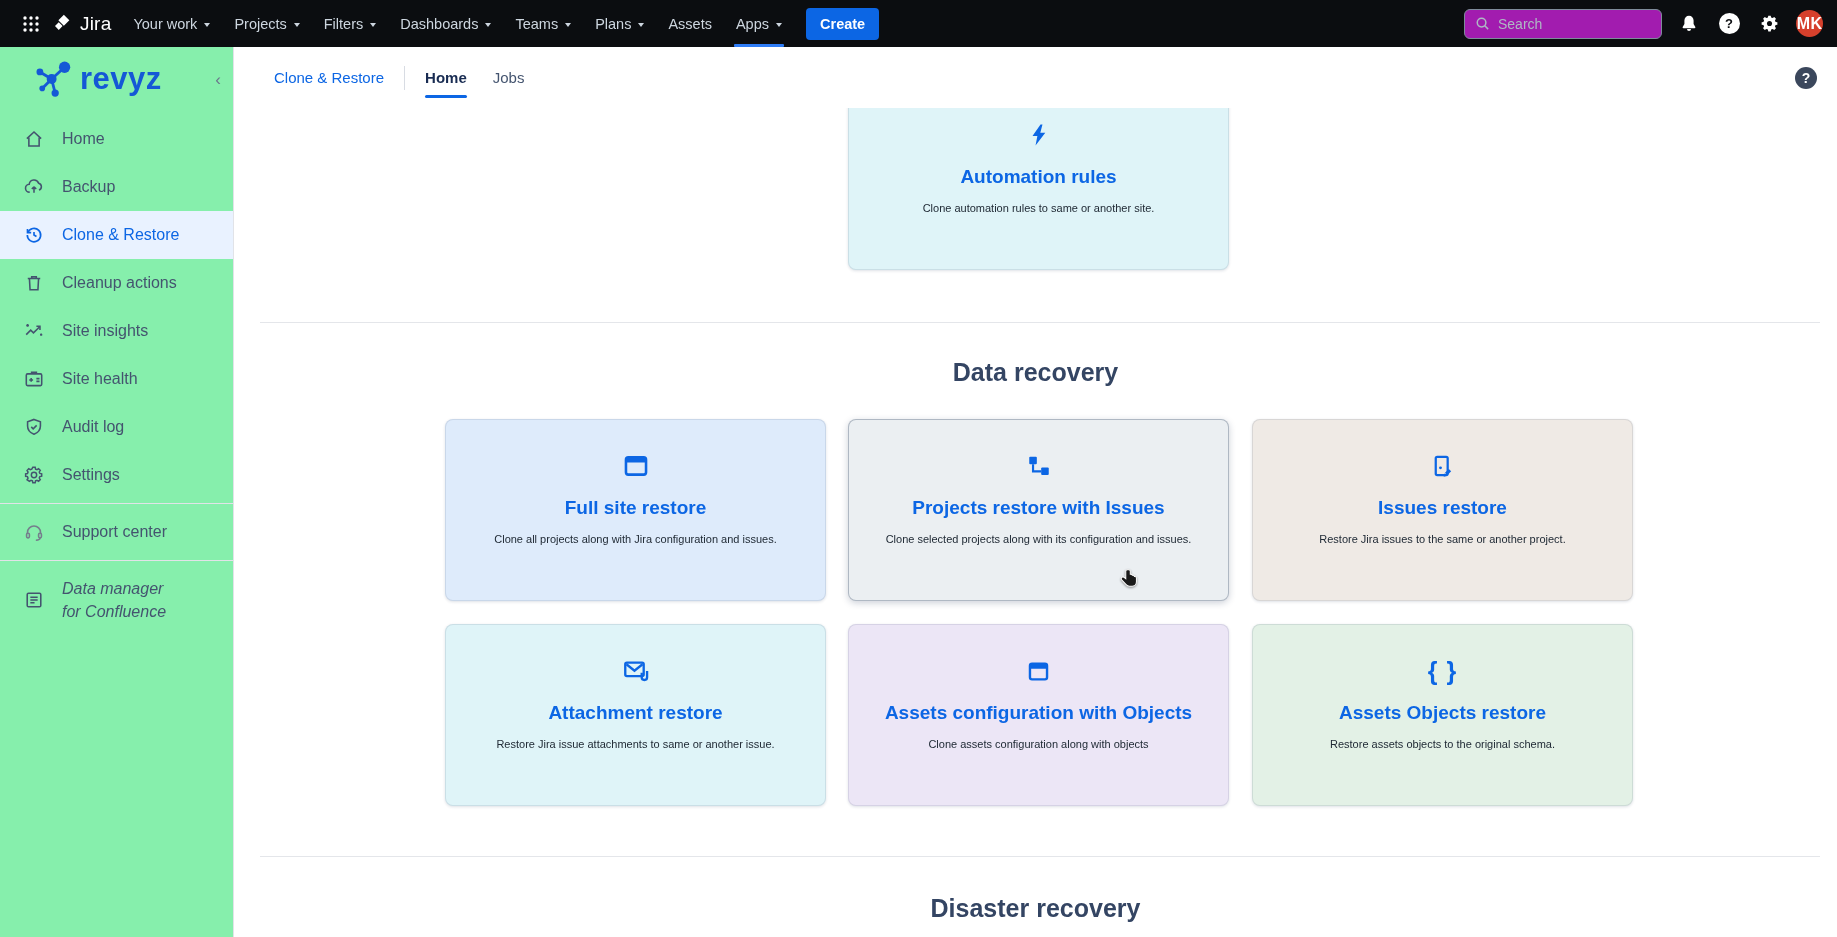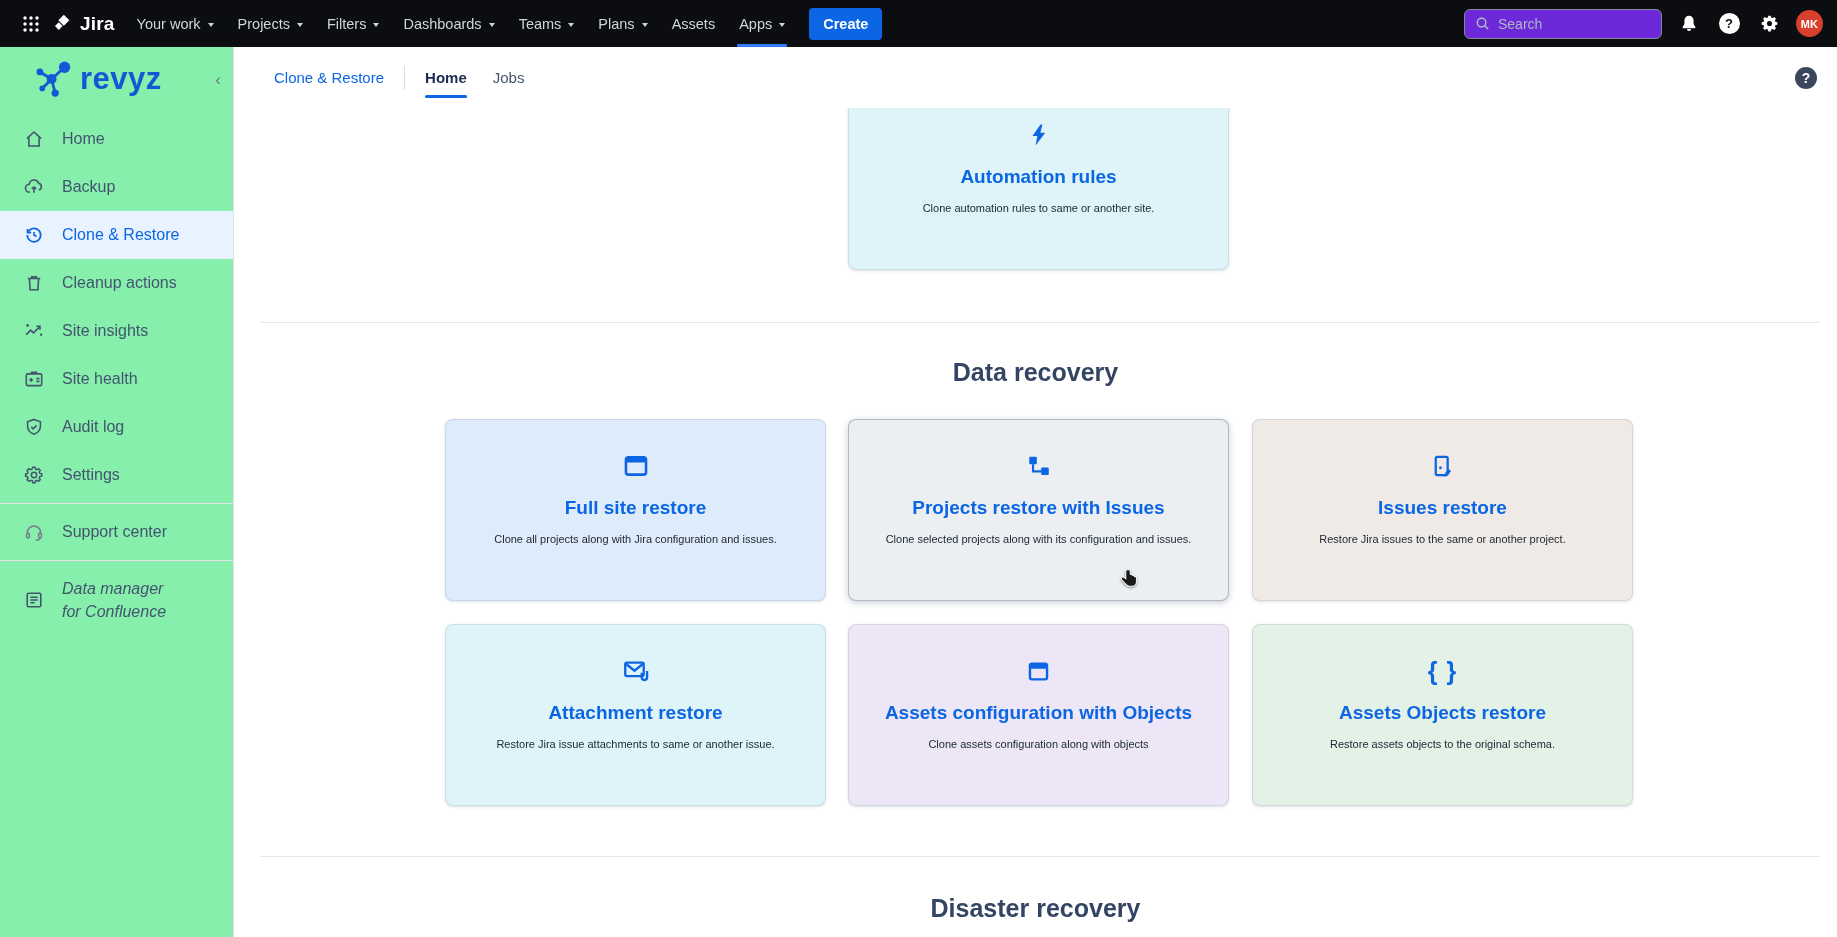--- a/index.html
+++ b/index.html
@@ -6,41 +6,41 @@
   html,body { width:1837px; height:937px; overflow:hidden; background:#fff;
               font-family:"Liberation Sans", sans-serif; }
 
   
   .topnav { position:absolute; left:0; top:0; width:1837px; height:47px;
             background:#0b0d10; display:flex; align-items:center; padding:0 14px; z-index:50; }
   .tn-left { display:flex; align-items:center; height:100%; }
   .tn-appgrid { width:34px; height:34px; display:flex; align-items:center; justify-content:center;
                 border-radius:4px; cursor:pointer; }
   .tn-logo { display:flex; align-items:center; gap:6px; padding:0 10px 0 4px; cursor:pointer; }
-  .tn-logo-text { color:#fff; font-size:19px; font-weight:bold; letter-spacing:.2px; }
+  .tn-logo-text { color:#fff; font-size:19px; font-weight:normal; letter-spacing:.2px; }
   .tn-menu { display:flex; align-items:center; height:100%; }
   .tn-item { position:relative; height:100%; display:flex; align-items:center; padding:0 12px;
              color:#cdd6df; font-size:14.5px; cursor:pointer; white-space:nowrap; }
   .tn-item .chev { width:0; height:0; border-left:3.5px solid transparent; border-right:3.5px solid transparent;
                    border-top:4.5px solid #cdd6df; margin-left:7px; margin-top:2px; }
   .tn-item--active::after { content:""; position:absolute; left:10px; right:10px; bottom:0;
                             height:3px; background:#2e7cf6; border-radius:1px; }
   .tn-create { margin-left:12px; background:#0C66E4; color:#fff; border:none; font-size:14.5px;
                font-family:inherit; padding:8px 14px; border-radius:4px; cursor:pointer; font-weight:bold;}
   .tn-right { margin-left:auto; display:flex; align-items:center; gap:14px; }
   .tn-search { display:flex; align-items:center; gap:8px; width:198px; height:30px;
-               border:1px solid #7e8b9a; border-radius:6px; padding:0 10px; background:#6d28d9; }
+               border:1px solid #7e8b9a; border-radius:6px; padding:0 10px; background:#a21caf; }
   .tn-search input { background:transparent; border:none; outline:none; color:#c3ccd6;
                      font-size:14px; width:140px; font-family:inherit; }
   .tn-search input::placeholder { color:#aeb9c4; }
   .tn-ico { width:26px; height:26px; display:flex; align-items:center; justify-content:center; cursor:pointer; }
   .tn-help-circle { width:21px; height:21px; border-radius:50%; background:#fff; color:#0b0d10;
                     font-size:13px; font-weight:bold; display:flex; align-items:center; justify-content:center; }
   .tn-avatar { width:27px; height:27px; border-radius:50%; background:#d6402c; color:#fff;
-               font-size:11px; font-weight:bold; display:flex; align-items:center; justify-content:center;
+               font-size:16px; font-weight:bold; display:flex; align-items:center; justify-content:center;
                cursor:pointer; letter-spacing:.3px; }
 
   
   .sidebar { position:absolute; left:0; top:47px; width:234px; height:890px; background:#86efac;
              border-right:1px solid #e1e3e8; }
   .sb-brand { height:64px; display:flex; align-items:center; padding:0 10px 0 34px; position:relative; }
   .sb-brand-word { color:#1558d6; font-size:31px; font-weight:bold; letter-spacing:.5px; margin-left:6px; }
   .sb-collapse { position:absolute; right:12px; top:24px; color:#6b778c; font-size:17px; cursor:pointer;
                  line-height:1; }
   .side-nav { padding-top:4px; }

